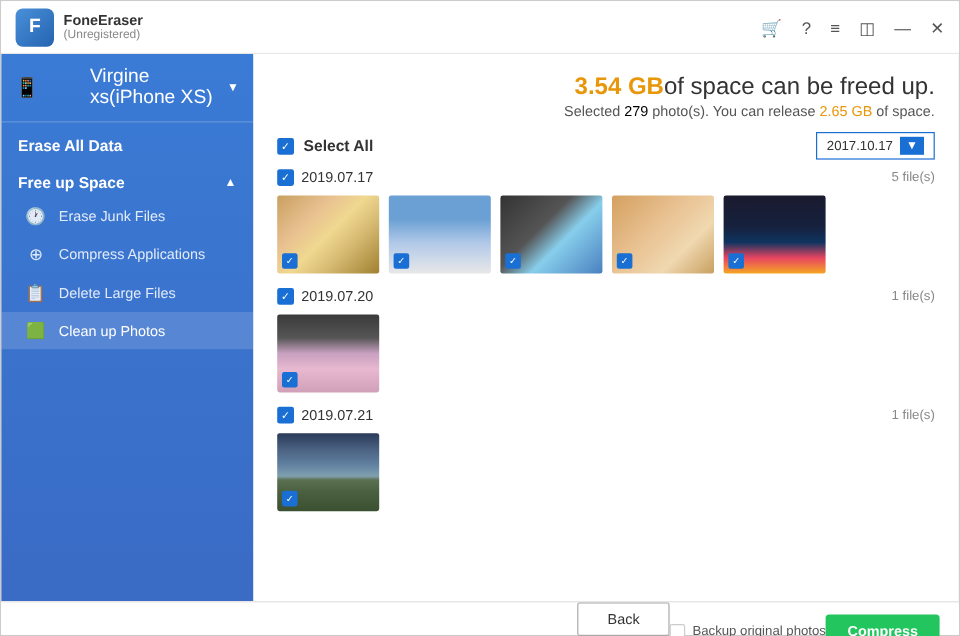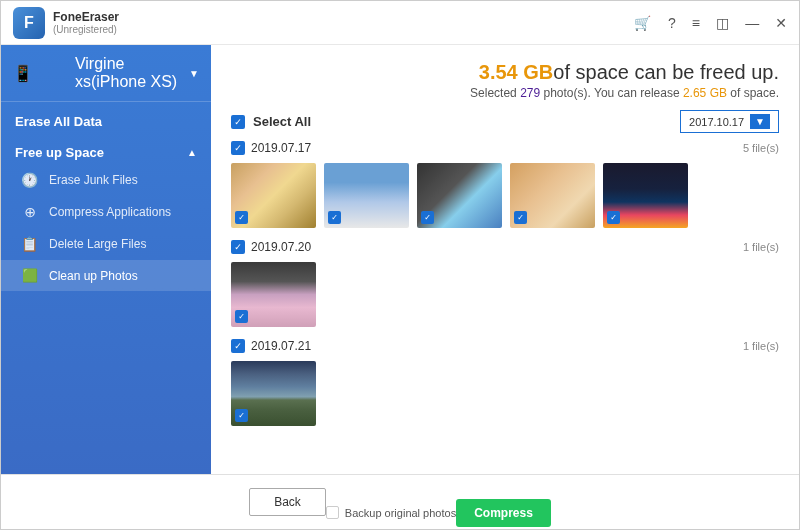--- a/index.html
+++ b/index.html
@@ -167,21 +167,21 @@
       font-size: 20px;
       color: #e8960a;
       font-weight: 600;
     }
     .space-subtitle {
       font-size: 12px;
       color: #555;
       margin-top: 2px;
     }
     .space-subtitle .highlight-blue {
-      color: #4c1d95;
+      color: #000000;
       font-weight: 500;
     }
     .space-subtitle .highlight-orange {
       color: #e8960a;
       font-weight: 500;
     }
     
     
     .select-all-row {
       display: flex;
@@ -288,25 +288,25 @@
     .thumb-landscape { background: linear-gradient(180deg, #2a3a5a 0%, #4a6080 20%, #6080a0 40%, #80a0b0 55%, #5a7050 60%, #4a6040 75%, #3a5030 100%); }
     .thumb-first { background: linear-gradient(135deg, #c8a060 0%, #e8c090 30%, #f0d890 50%, #d4b870 70%, #a08030 100%); }
     
     
     .content-area::-webkit-scrollbar { width: 6px; }
     .content-area::-webkit-scrollbar-track { background: #f0f0f0; }
     .content-area::-webkit-scrollbar-thumb { background: #c0c0c0; border-radius: 3px; }
     
     
     .bottom-bar {
-      height: 55px;
+      height: 28px;
       border-top: 1px solid #e0e0e0;
       display: flex;
       align-items: center;
-      justify-content: center;
+      justify-content: flex-end;
       padding: 0 16px;
       background: white;
       flex-shrink: 0;
     }
     .back-button {
       padding: 6px 24px;
       border: 1px solid #aaa;
       background: white;
       color: #333;
       font-size: 12px;

